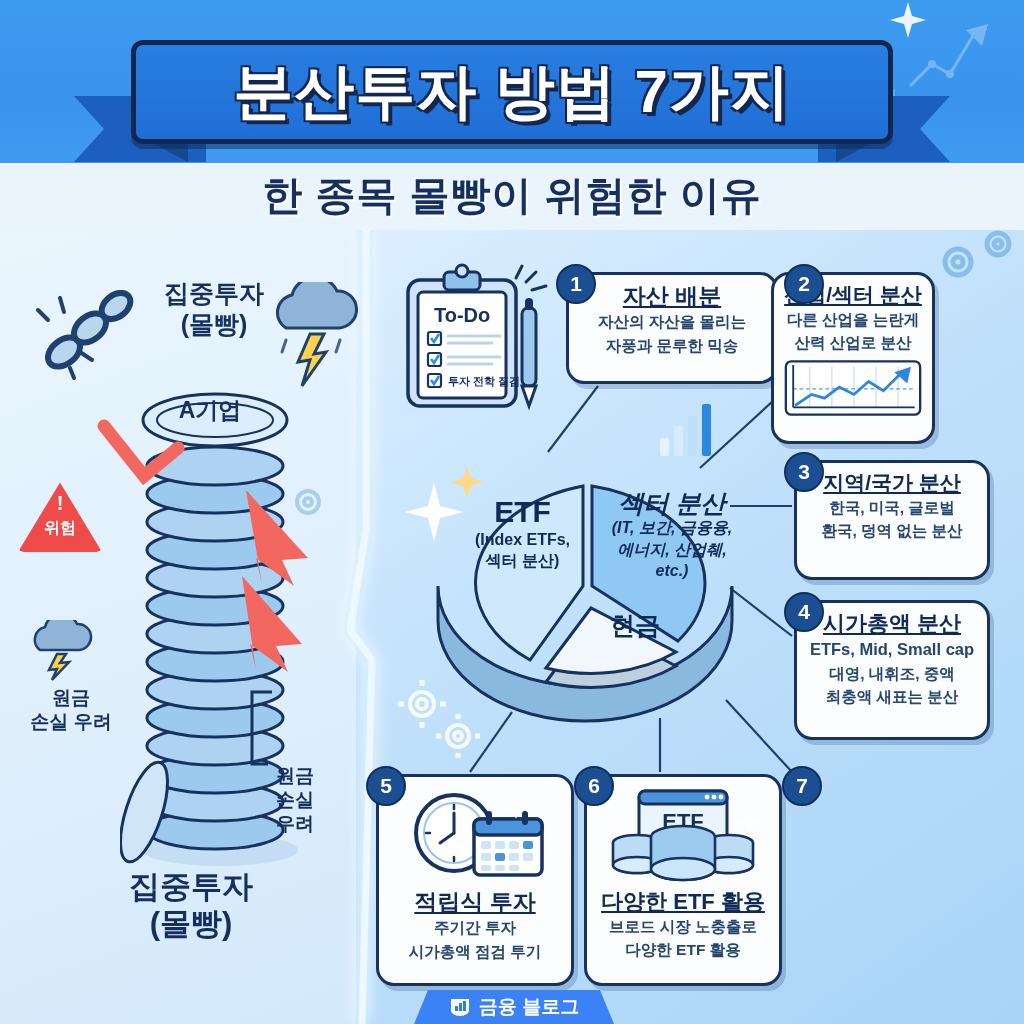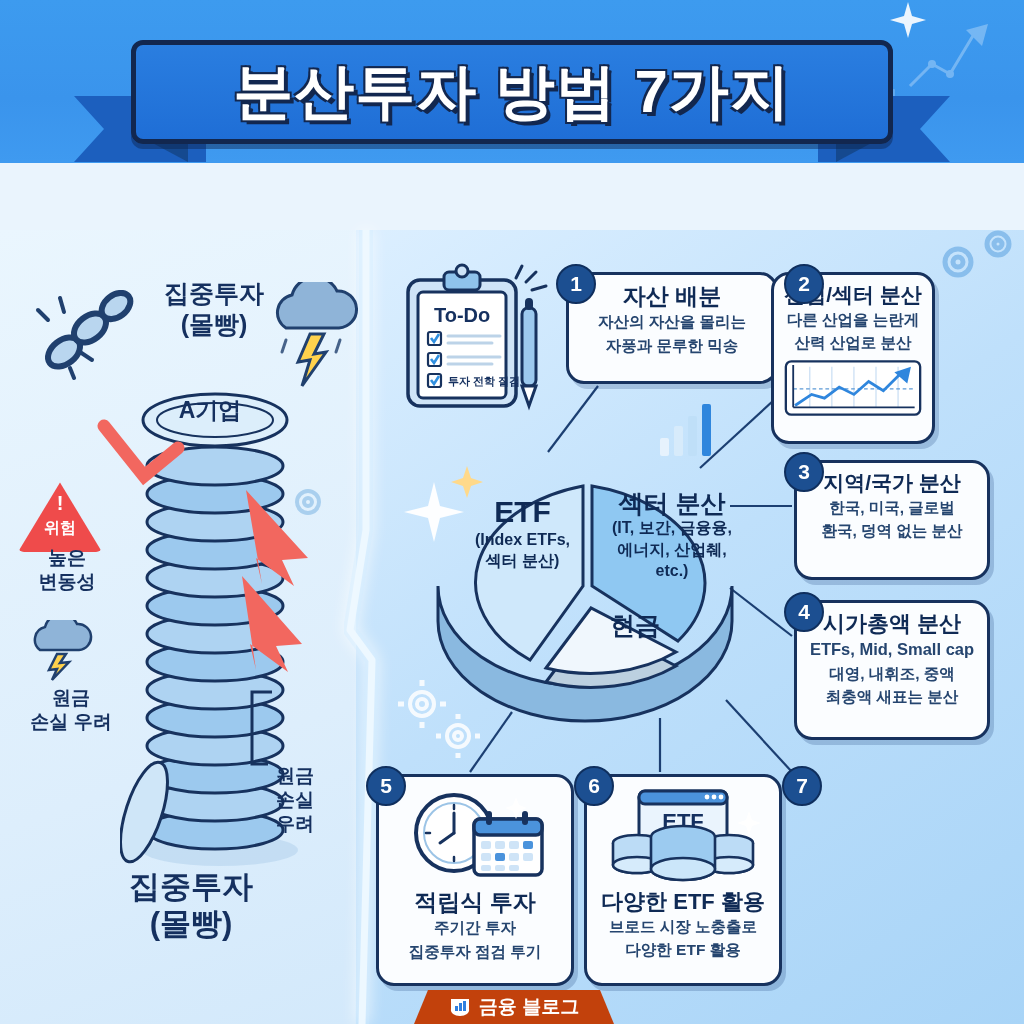--- a/index.html
+++ b/index.html
@@ -86,21 +86,21 @@
                       font-size: 16px; font-weight: 900; color: #ffffff; }
   .coin-label { position: absolute; left: 155px; top: 395px; width: 110px; text-align: center;
                 font-size: 23px; font-weight: 900; color: #15305f; }
 
   
   .card {
     position: absolute; background: #fbfdff; border: 3px solid #17325e; border-radius: 18px;
     box-shadow: 4px 5px 0 rgba(24,60,120,.22);
     padding: 8px 10px; text-align: center;
   }
-  .card .c-title { font-size: 23px; font-weight: 900; color: #0f2a55; line-height: 1.15; white-space: nowrap; }
+  .card .c-title { font-size: 23px; font-weight: 900; color: #0f2a55; line-height: 1.15; white-space: nowrap; text-decoration: underline; }
   .card .c-sub   { font-size: 15.5px; font-weight: 700; color: #25456f; line-height: 1.3; margin-top: 3px; }
   .card .c-sub.en{ font-size: 16.5px; font-weight: 600; }
   .badge-num {
     position: absolute; width: 40px; height: 40px; border-radius: 50%;
     background: #1c4f91; border: 2px solid #0f2f5e;
     color: #fff; font-size: 21px; font-weight: 900;
     display: flex; align-items: center; justify-content: center; z-index: 6;
   }
 
   #card1 { left: 566px; top: 272px; width: 212px; height: 112px; }
@@ -116,35 +116,35 @@
   
   .connectors { position: absolute; left: 0; top: 0; width: 1024px; height: 1024px; pointer-events: none; }
 
   
   .clipboard { position: absolute; left: 400px; top: 262px; width: 150px; height: 150px; }
 
   
   .pie-wrap { position: absolute; left: 420px; top: 436px; width: 330px; height: 310px; }
   .pie-label { position: absolute; text-align: center; color: #0f2a55; }
   .pl-etf   { left: 440px; top: 496px; width: 165px; }
-  .pl-sect  { left: 592px; top: 490px; width: 160px; }
+  .pl-sect  { left: 592px; top: 490px; width: 160px; font-style: italic; }
   .pl-cash  { left: 580px; top: 612px; width: 110px; }
   .pie-label .big { font-size: 30px; font-weight: 900; line-height: 1.05; }
   .pie-label .big.kr { font-size: 25px; }
   .pie-label .small { font-size: 16px; font-weight: 600; line-height: 1.22; margin-top: 2px; }
 
   .mini-bars { position: absolute; left: 660px; top: 404px; display: flex; align-items: flex-end; gap: 5px; height: 52px; }
   .mini-bars i { display: block; width: 9px; border-radius: 2px; }
 
   .deco { position: absolute; pointer-events: none; }
 
   
   .footer-badge {
     position: absolute; left: 414px; top: 990px; width: 200px; height: 34px;
-    background: #c2410c; border-radius: 12px 12px 0 0;
+    background: #3b82f6; border-radius: 12px 12px 0 0;
     display: flex; align-items: center; justify-content: center; gap: 8px;
     clip-path: polygon(14px 0, calc(100% - 14px) 0, 100% 100%, 0 100%);
   }
   .footer-badge .fb-text { font-size: 19px; font-weight: 900; color: #ffffff; }
 </style>
 </head>
 <body>
 
 <div id="infographic">
 
@@ -177,20 +177,21 @@
 
   <div class="ribbon-tail left"></div>
   <div class="ribbon-tail right"></div>
   <div class="ribbon-fold l"></div>
   <div class="ribbon-fold r"></div>
 
   <div class="title-plate">
     <div class="title-text">분산투자 방법 7가지</div>
   </div>
 
+  <div class="subtitle">한 종목 몰빵이 위험한 이유</div>
 
   <div class="left-panel"></div>
   <div class="right-panel"></div>
 
   <div class="divider">
     <svg width="42" height="794" viewBox="0 0 42 794">
       <polyline points="22,0 22,300 6,400 28,430 18,794" fill="none" stroke="#ffffff" stroke-width="7" stroke-linejoin="round" opacity="0.95"></polyline>
       <polyline points="22,0 22,300 6,400 28,430 18,794" fill="none" stroke="#cfeaff" stroke-width="14" stroke-linejoin="round" opacity="0.35"></polyline>
     </svg>
   </div>
@@ -254,24 +255,20 @@
     <polygon points="150,82 212,150 186,152 198,178 160,150 166,176" fill="#f2675f"></polygon>
     <polygon points="146,168 206,236 180,238 192,264 154,236 160,262" fill="#f2675f"></polygon>
   </svg>
 
   <div class="risk-badge">
     <div class="tri"></div>
     <div class="bang">!</div>
     <div class="txt">위험</div>
   </div>
 
-  <div class="lp-label lp-vol">
-    <div>높은</div>
-    <div>변동성</div>
-  </div>
 
   <svg class="deco" style="left:24px; top:620px" width="76" height="62" viewBox="0 0 76 62">
     <path d="M16 30a13 13 0 0 1 5-23 17 17 0 0 1 32-3 12 12 0 0 1 2 26z" fill="#8fb4d8" stroke="#20406e" stroke-width="2.5"></path>
     <polygon points="33,34 25,50 33,49 28,60 45,42 36,43 42,34" fill="#ffd24d" stroke="#20406e" stroke-width="2.5"></polygon>
   </svg>
 
   <div class="lp-label lp-loss">
     <div>원금</div>
     <div>손실 우려</div>
   </div>
@@ -500,21 +497,21 @@
             <rect x="123" y="64" width="10" height="8" rx="2"></rect>
           <rect x="81" y="76" width="10" height="6" rx="2"></rect>
             <rect x="95" y="76" width="10" height="6" rx="2"></rect>
           <rect x="109" y="76" width="10" height="6" rx="2"></rect>
         </g>
         <polygon points="116,8 119,16 127,19 119,22 116,30 113,22 105,19 113,16" fill="#ffffff"></polygon>
       </svg>
     </div>
     <div class="c-title">적립식 투자</div>
     <div class="c-sub">주기간 투자</div>
-    <div class="c-sub">집중투자 점검 투기</div>
+    <div class="c-sub">시가총액 점검 투기</div>
   </div>
 
   <div class="badge-num" style="left:574px; top:766px">6</div>
   <div class="card" id="card6">
     <div class="card-icon">
       <svg width="160" height="100" viewBox="0 0 160 100">
         <rect x="36" y="4" width="88" height="52" rx="6" fill="#eaf4fd" stroke="#17325e" stroke-width="3"></rect>
         <rect x="36" y="4" width="88" height="13" rx="6" fill="#4b93dc" stroke="#17325e" stroke-width="3"></rect>
         <g fill="#ffffff">
             <circle cx="104" cy="10" r="2.4"></circle>

